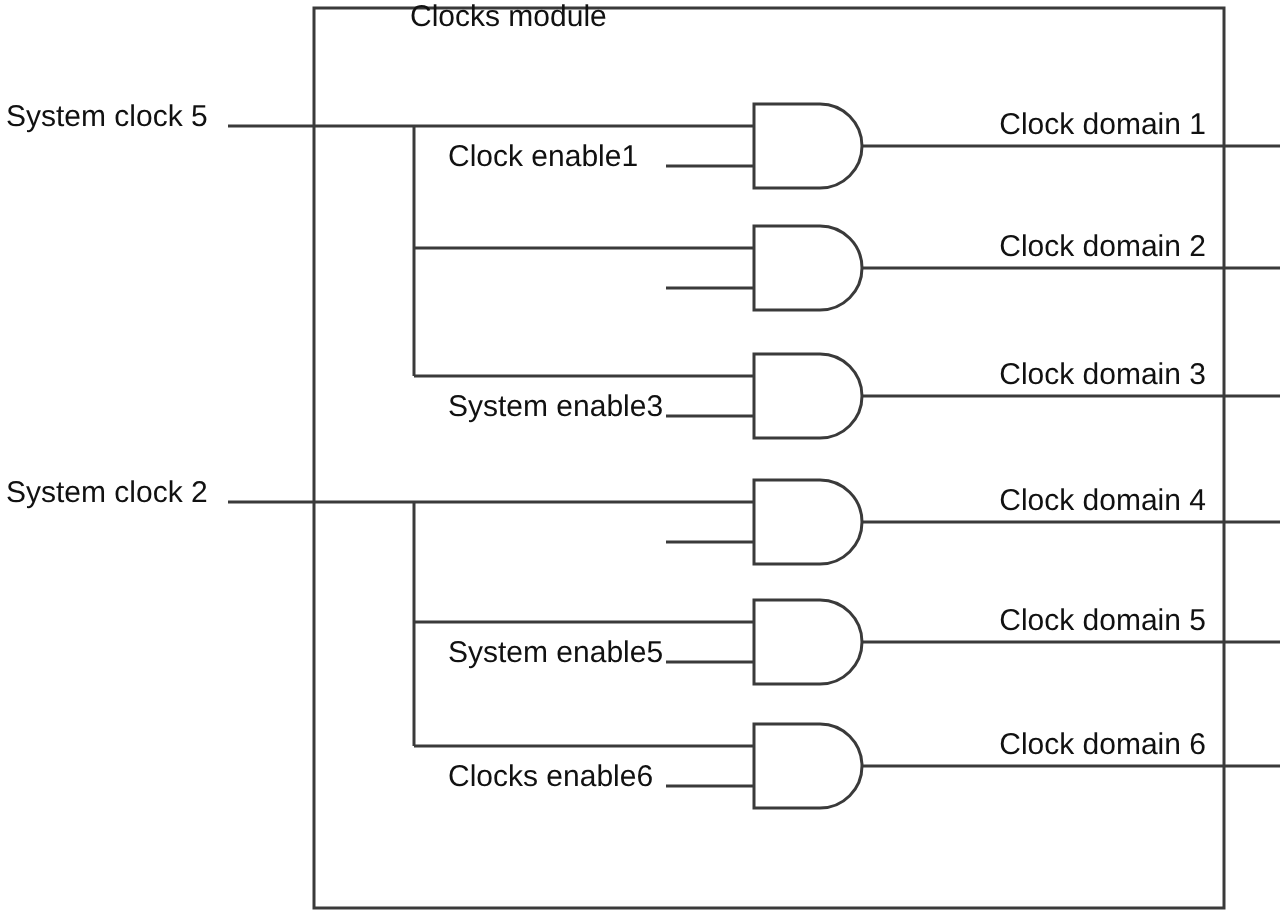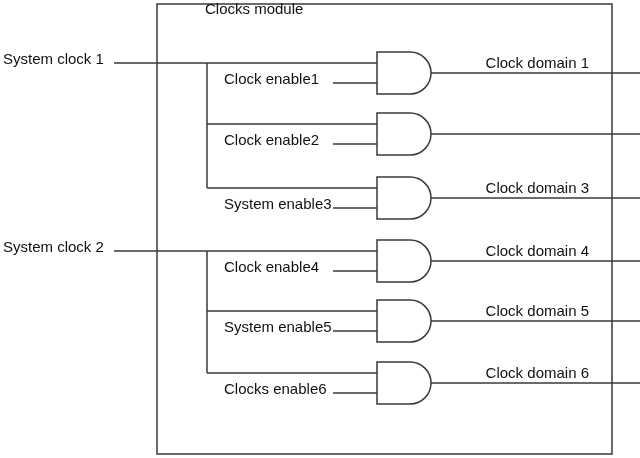--- a/index.html
+++ b/index.html
@@ -23,21 +23,21 @@
     line-height:18px;
     white-space:nowrap;
   }
   .title{
     left:157px;top:0;width:412px;
     text-align:left;
     margin-left:48px;
   }
   .in-lbl{left:3px;width:108px;text-align:left;}
   .en-lbl{left:224px;text-align:center;}
-  .dom-lbl{left:475px;width:114px;text-align:right;}
+  .dom-lbl{left:489px;width:114px;text-align:right;}
   .wire{stroke:var(--line);stroke-width:1.5;fill:none;}
   .gate{stroke:var(--line);stroke-width:1.5;fill:#ffffff;}
   .box{stroke:var(--line);stroke-width:1.5;fill:none;}
 </style>
 </head>
 <body>
 
 <div class="stage">
 
   <svg width="640" height="458" viewBox="0 0 640 458">
@@ -71,29 +71,28 @@
     <path class="gate" d="M377 52  h33 a21 21 0 0 1 0 42 h-33 Z"></path>
     <path class="gate" d="M377 113 h33 a21 21 0 0 1 0 42 h-33 Z"></path>
     <path class="gate" d="M377 177 h33 a21 21 0 0 1 0 42 h-33 Z"></path>
     <path class="gate" d="M377 240 h33 a21 21 0 0 1 0 42 h-33 Z"></path>
     <path class="gate" d="M377 300 h33 a21 21 0 0 1 0 42 h-33 Z"></path>
     <path class="gate" d="M377 362 h33 a21 21 0 0 1 0 42 h-33 Z"></path>
   </svg>
 
   <div class="lbl title">Clocks module</div>
 
-  <div class="lbl in-lbl" style="top:50px">System clock 1</div>
+  <div class="lbl in-lbl" style="top:50px">System clock 5</div>
   <div class="lbl in-lbl" style="top:238px">System clock 2</div>
 
   <div class="lbl en-lbl" style="top:70px">Clock enable1</div>
-  <div class="lbl en-lbl" style="top:131px">Clock enable2</div>
   <div class="lbl en-lbl" style="top:195px">System enable3</div>
-  <div class="lbl en-lbl" style="top:258px">Clock enable4</div>
   <div class="lbl en-lbl" style="top:318px">System enable5</div>
   <div class="lbl en-lbl" style="top:380px">Clocks enable6</div>
 
   <div class="lbl dom-lbl" style="top:54px">Clock domain 1</div>
+  <div class="lbl dom-lbl" style="top:115px">Clock domain 2</div>
   <div class="lbl dom-lbl" style="top:179px">Clock domain 3</div>
   <div class="lbl dom-lbl" style="top:242px">Clock domain 4</div>
   <div class="lbl dom-lbl" style="top:302px">Clock domain 5</div>
   <div class="lbl dom-lbl" style="top:364px">Clock domain 6</div>
 
 </div>
 
 </body></html>

